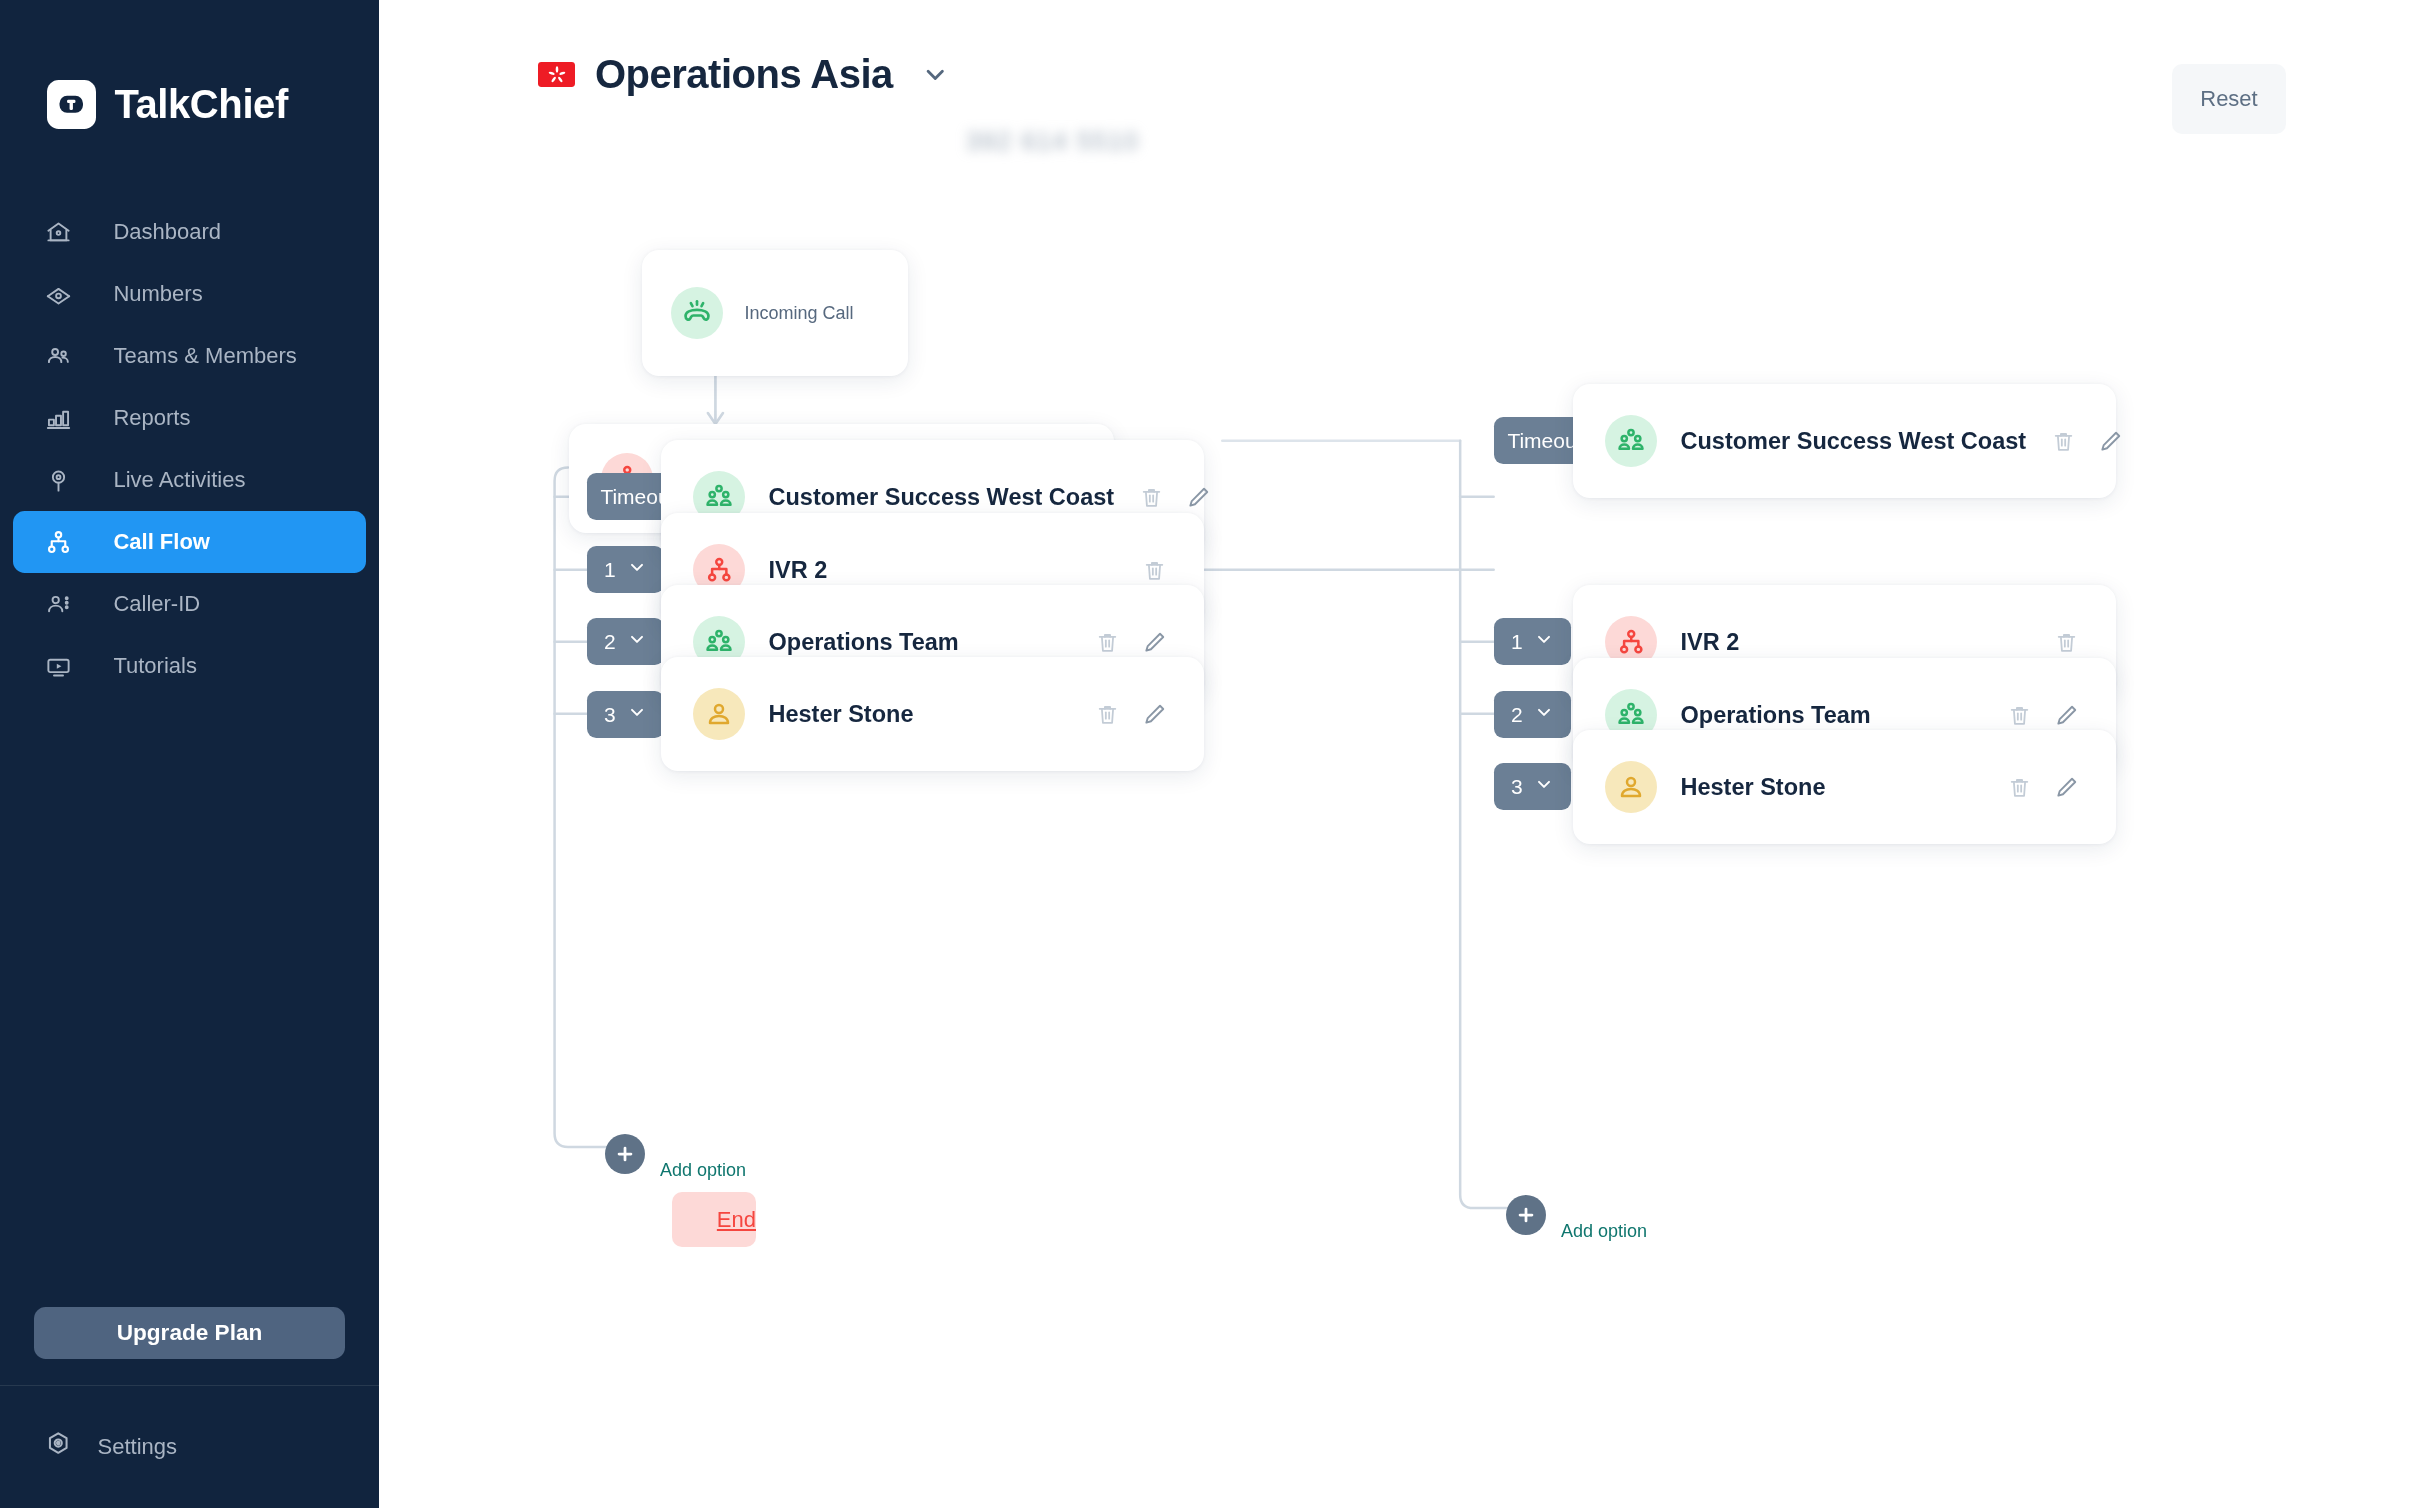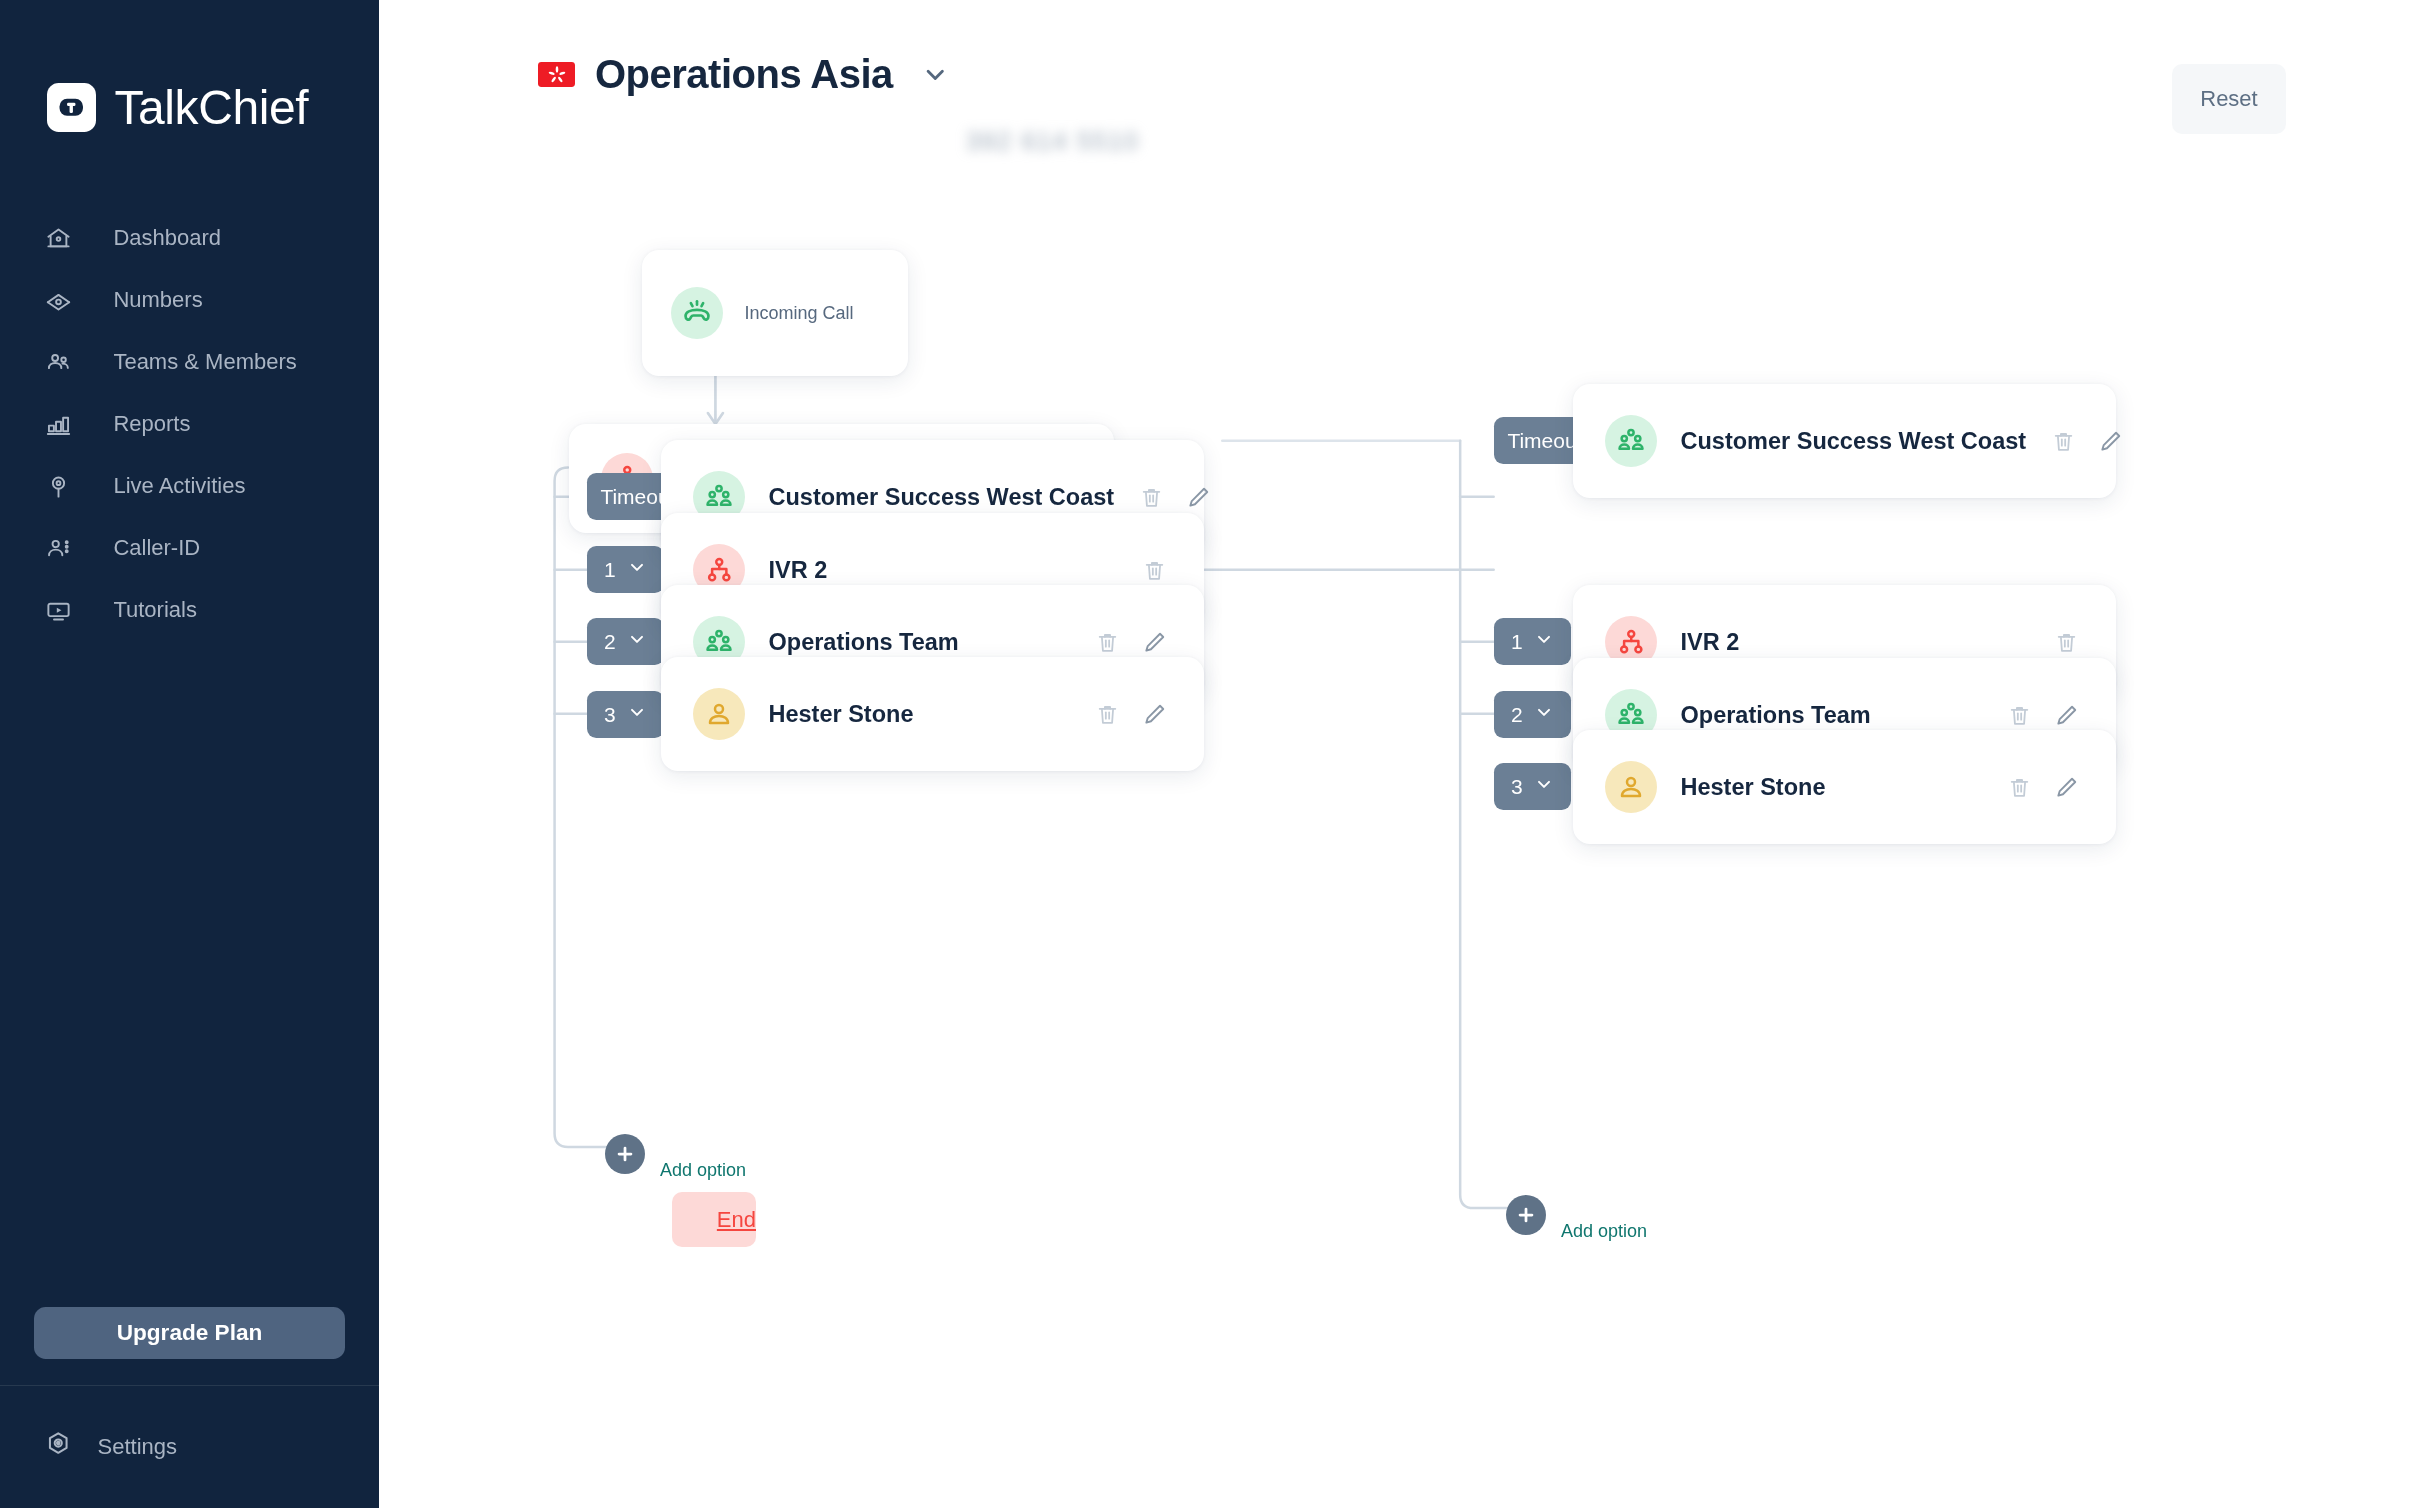--- a/index.html
+++ b/index.html
@@ -14,21 +14,21 @@
   #sidebar {
     width: 379px; height: 1508px;
     background: #11243e;
     position: relative; flex: 0 0 379px;
   }
   .brand { display: flex; align-items: center; gap: 18.4px; padding: 80px 0 0 47px; }
   .brand-mark {
     width: 49px; height: 49px; border-radius: 11.7px; background: #ffffff;
     display: flex; align-items: center; justify-content: center;
   }
-  .brand-name { color: #ffffff; font-size: 48px; font-weight: 400; letter-spacing: -0.4px; }
+  .brand-name { color: #ffffff; font-size: 40px; font-weight: 700; letter-spacing: -0.4px; }
 
   .nav { margin-top: 72px; }
   .nav-item {
     display: flex; align-items: center; gap: 40px;
     height: 62px; margin: 0 13.4px; padding-left: 30px;
     border-radius: 11.7px; color: #aab5c4; font-size: 22px;
     cursor: pointer; position: relative;
   }
   .nav-item .nav-ico { width: 30px; height: 30px; flex: 0 0 30px;
     display: flex; align-items: center; justify-content: center; }
@@ -195,20 +195,32 @@
         <span class="nav-ico">
           <svg width="27" height="27" viewBox="0 0 24 24" fill="none" stroke="#aab5c4" stroke-width="1.7" stroke-linecap="round" stroke-linejoin="round">
             <circle cx="12" cy="9" r="5"></circle>
               <circle cx="12" cy="9" r="1.7"></circle>
               <path d="M12 14v7"></path>
           </svg>
         </span>
         <span>Live Activities</span>
       </div>
 
+      <div class="nav-item active">
+        <span class="nav-ico">
+          <svg width="27" height="27" viewBox="0 0 24 24" fill="none" stroke="#ffffff" stroke-width="1.9" stroke-linecap="round" stroke-linejoin="round">
+            <circle cx="12" cy="5.2" r="2.4"></circle>
+              <circle cx="6" cy="18" r="2.4"></circle>
+              <circle cx="18" cy="18" r="2.4"></circle>
+            <path d="M12 7.6v3.3"></path>
+              <path d="M6 15.6v-4.7h12v4.7"></path>
+          </svg>
+        </span>
+        <span>Call Flow</span>
+      </div>
 
       <div class="nav-item">
         <span class="nav-ico">
           <svg width="27" height="27" viewBox="0 0 24 24" fill="none" stroke="#aab5c4" stroke-width="1.7" stroke-linecap="round" stroke-linejoin="round">
             <circle cx="9.5" cy="8" r="2.8"></circle>
               <path d="M3.6 18c0-3 2.6-5 5.9-5s5.9 2 5.9 5"></path>
             <circle cx="19.3" cy="6.5" r="0.9" fill="#aab5c4"></circle>
               <circle cx="19.3" cy="10.5" r="0.9" fill="#aab5c4"></circle>
               <circle cx="19.3" cy="14.5" r="0.9" fill="#aab5c4"></circle>
           </svg>

